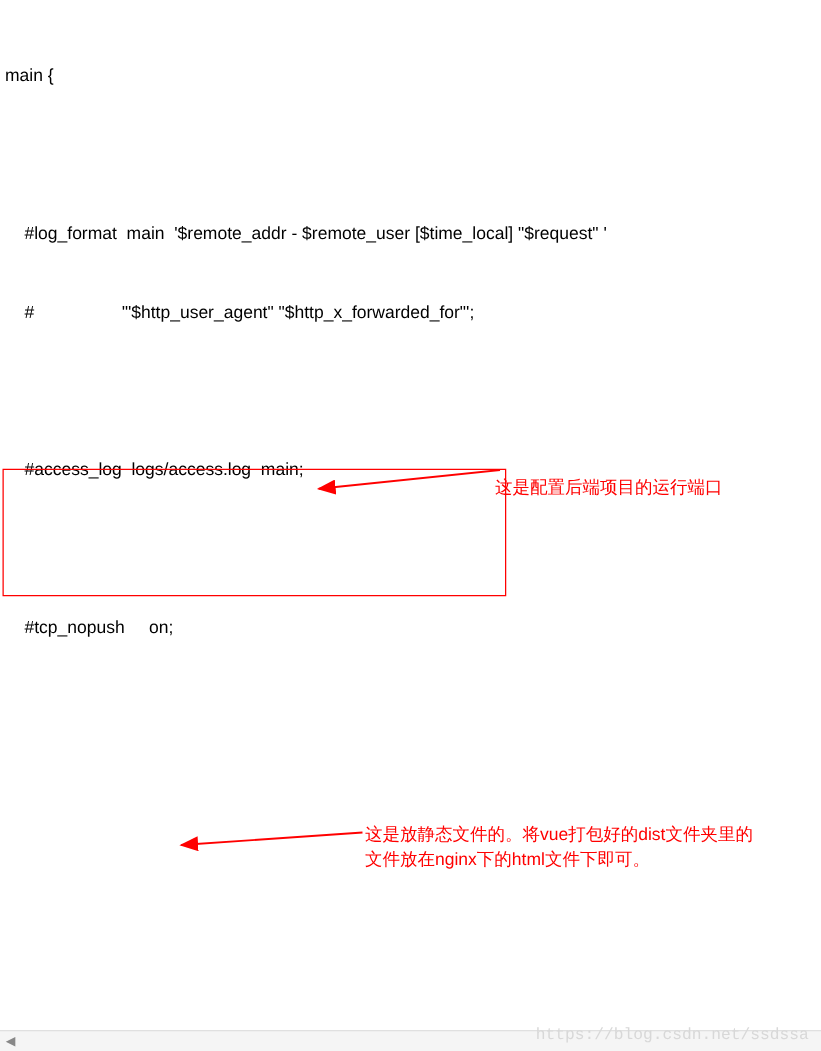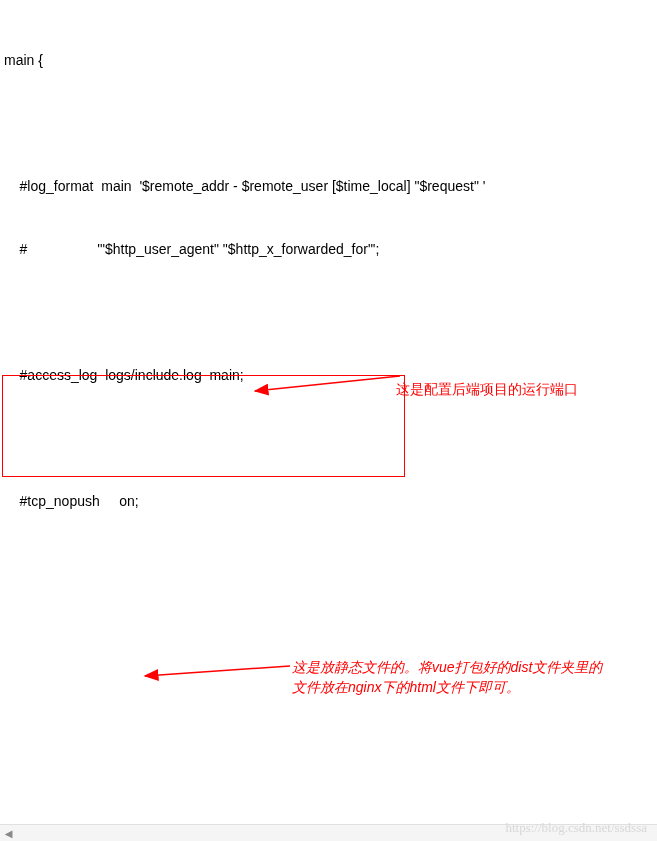--- a/index.html
+++ b/index.html
@@ -63,33 +63,33 @@
       justify-content: center;
       color: #888;
       font-size: 10px;
     }
     .watermark {
       position: absolute;
       right: 10px;
       bottom: 4px;
       color: #d8d8d8;
       font-size: 13px;
-      font-family: Liberation Serif, serif;
+      font-family: Liberation Mono, monospace;
     }
   </style>
 </head>
 <body>
 
 <div class="code-container">
   <span class="code-line">main {</span>
   <span class="code-line"></span>
   <span class="code-line">    #log_format  main  '$remote_addr - $remote_user [$time_local] "$request" '</span>
   <span class="code-line">    #                  '"$http_user_agent" "$http_x_forwarded_for"';</span>
   <span class="code-line"></span>
-  <span class="code-line">    #access_log  logs/include.log  main;</span>
+  <span class="code-line">    #access_log  logs/access.log  main;</span>
   <span class="code-line"></span>
   <span class="code-line">    #tcp_nopush     on;</span>
   <span class="code-line"></span>
   
   
   
   
   
   
   
@@ -120,21 +120,21 @@
 
 <svg class="arrow-svg" style="left:250px; top:376px; width:160px; height:30px;">
   <defs>
     <marker id="arrowhead1" markerWidth="10" markerHeight="8" refX="9" refY="4" orient="auto">
       <polygon points="0 0, 10 4, 0 8" fill="#ff0000"></polygon>
     </marker>
   </defs>
   <line x1="150" y1="0" x2="5" y2="15" stroke="#ff0000" stroke-width="1.5" marker-end="url(#arrowhead1)"></line>
 </svg>
 
-<div class="annotation-text" style="left:292px; top:658px; width:360px;font-style:italic;">
+<div class="annotation-text" style="left:292px; top:658px; width:360px;">
   <span>这是放静态文件的。将vue打包好的dist文件夹里的</span><br>
   <span>文件放在nginx下的html文件下即可。</span>
 </div>
 
 <svg class="arrow-svg" style="left:140px; top:662px; width:160px; height:20px;">
   <defs>
     <marker id="arrowhead2" markerWidth="10" markerHeight="8" refX="9" refY="4" orient="auto">
       <polygon points="0 0, 10 4, 0 8" fill="#ff0000"></polygon>
     </marker>
   </defs>

